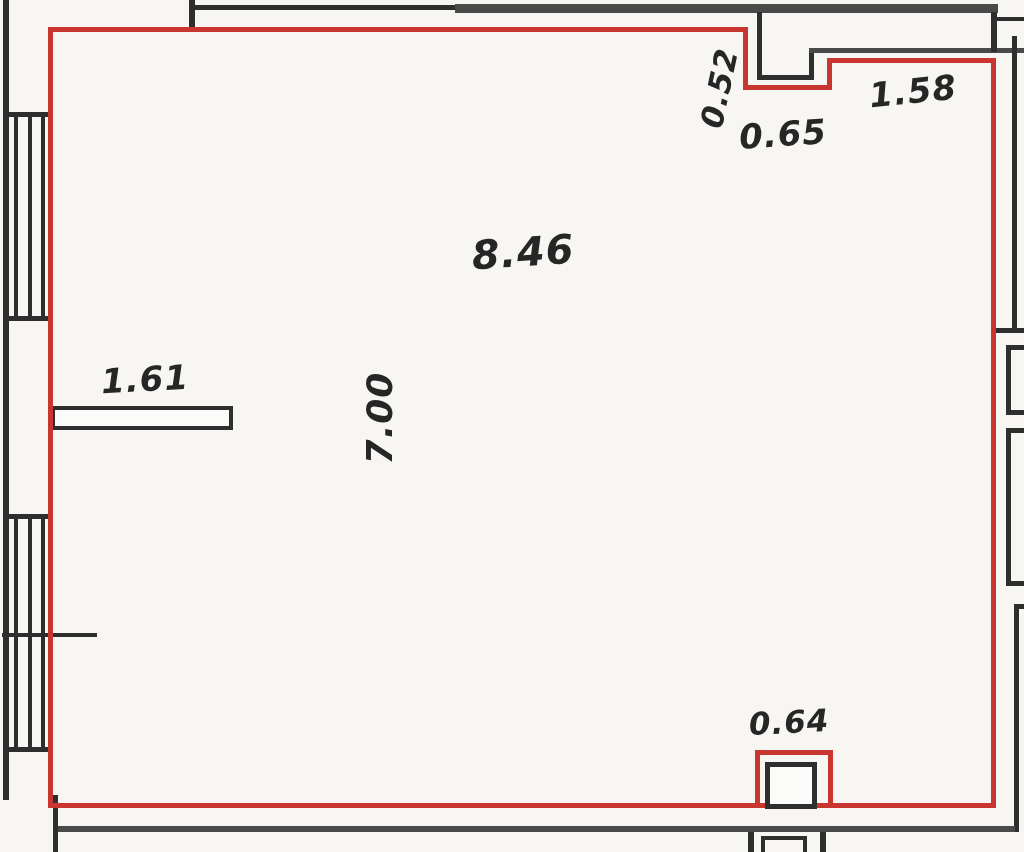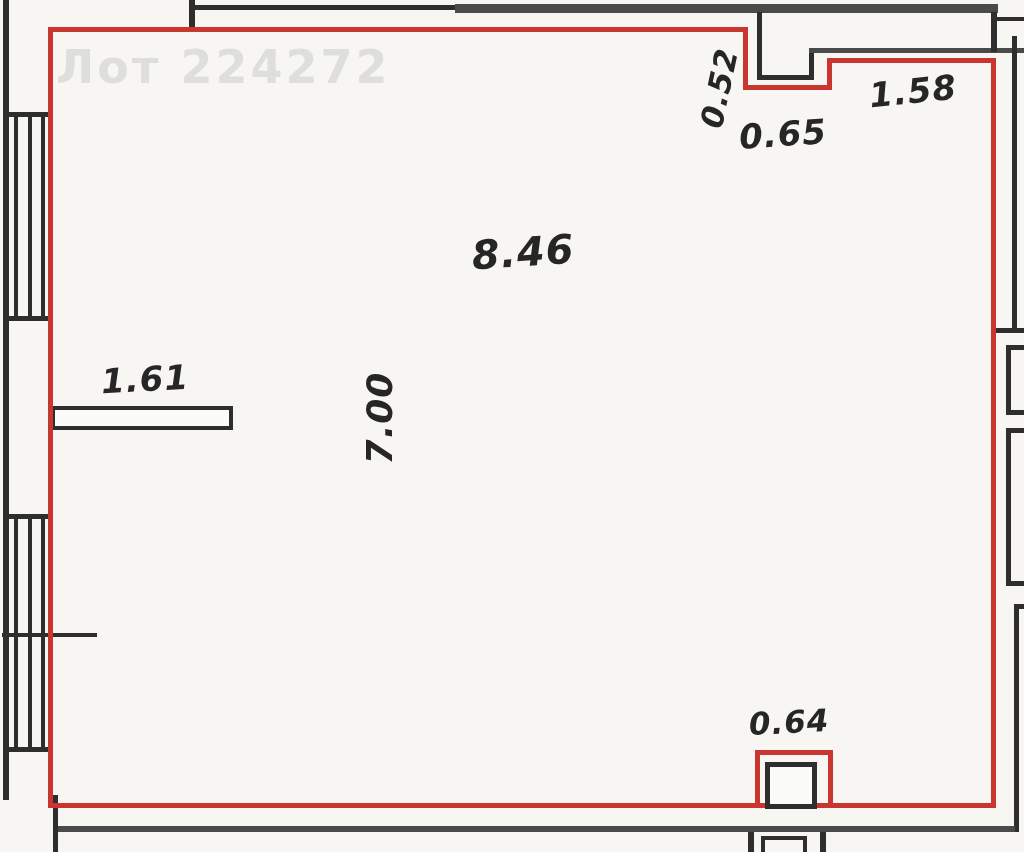--- a/index.html
+++ b/index.html
@@ -86,21 +86,20 @@
   <div class="r" style="left:827px;top:58px;width:169px;height:5px;"></div>
   <div class="r" style="left:991px;top:58px;width:5px;height:750px;"></div>
   <div class="r" style="left:48px;top:803px;width:948px;height:5px;"></div>
   <div class="r" style="left:48px;top:27px;width:5px;height:781px;"></div>
 
   <div class="r" style="left:755px;top:750px;width:5px;height:55px;"></div>
   <div class="r" style="left:755px;top:750px;width:78px;height:5px;"></div>
   <div class="r" style="left:828px;top:750px;width:5px;height:55px;"></div>
   <div class="box" style="left:765px;top:762px;width:52px;height:47px;border-width:5px;"></div>
 
-  <div class="watermark">Лот 224272</div>
 
   <div class="lbl" style="left:523px;top:252px;font-size:40px;transform:translate(-50%,-50%) rotate(-4deg);">8.46</div>
 
   <div class="lbl" style="left:379px;top:418px;font-size:36px;transform:translate(-50%,-50%) rotate(-90deg);">7.00</div>
 
   <div class="lbl" style="left:145px;top:379px;font-size:34px;transform:translate(-50%,-50%) rotate(-3deg);">1.61</div>
 
   <div class="lbl" style="left:719px;top:88px;font-size:31px;transform:translate(-50%,-50%) rotate(-78deg);">0.52</div>
 
   <div class="lbl" style="left:783px;top:134px;font-size:34px;transform:translate(-50%,-50%) rotate(-4deg);">0.65</div>

